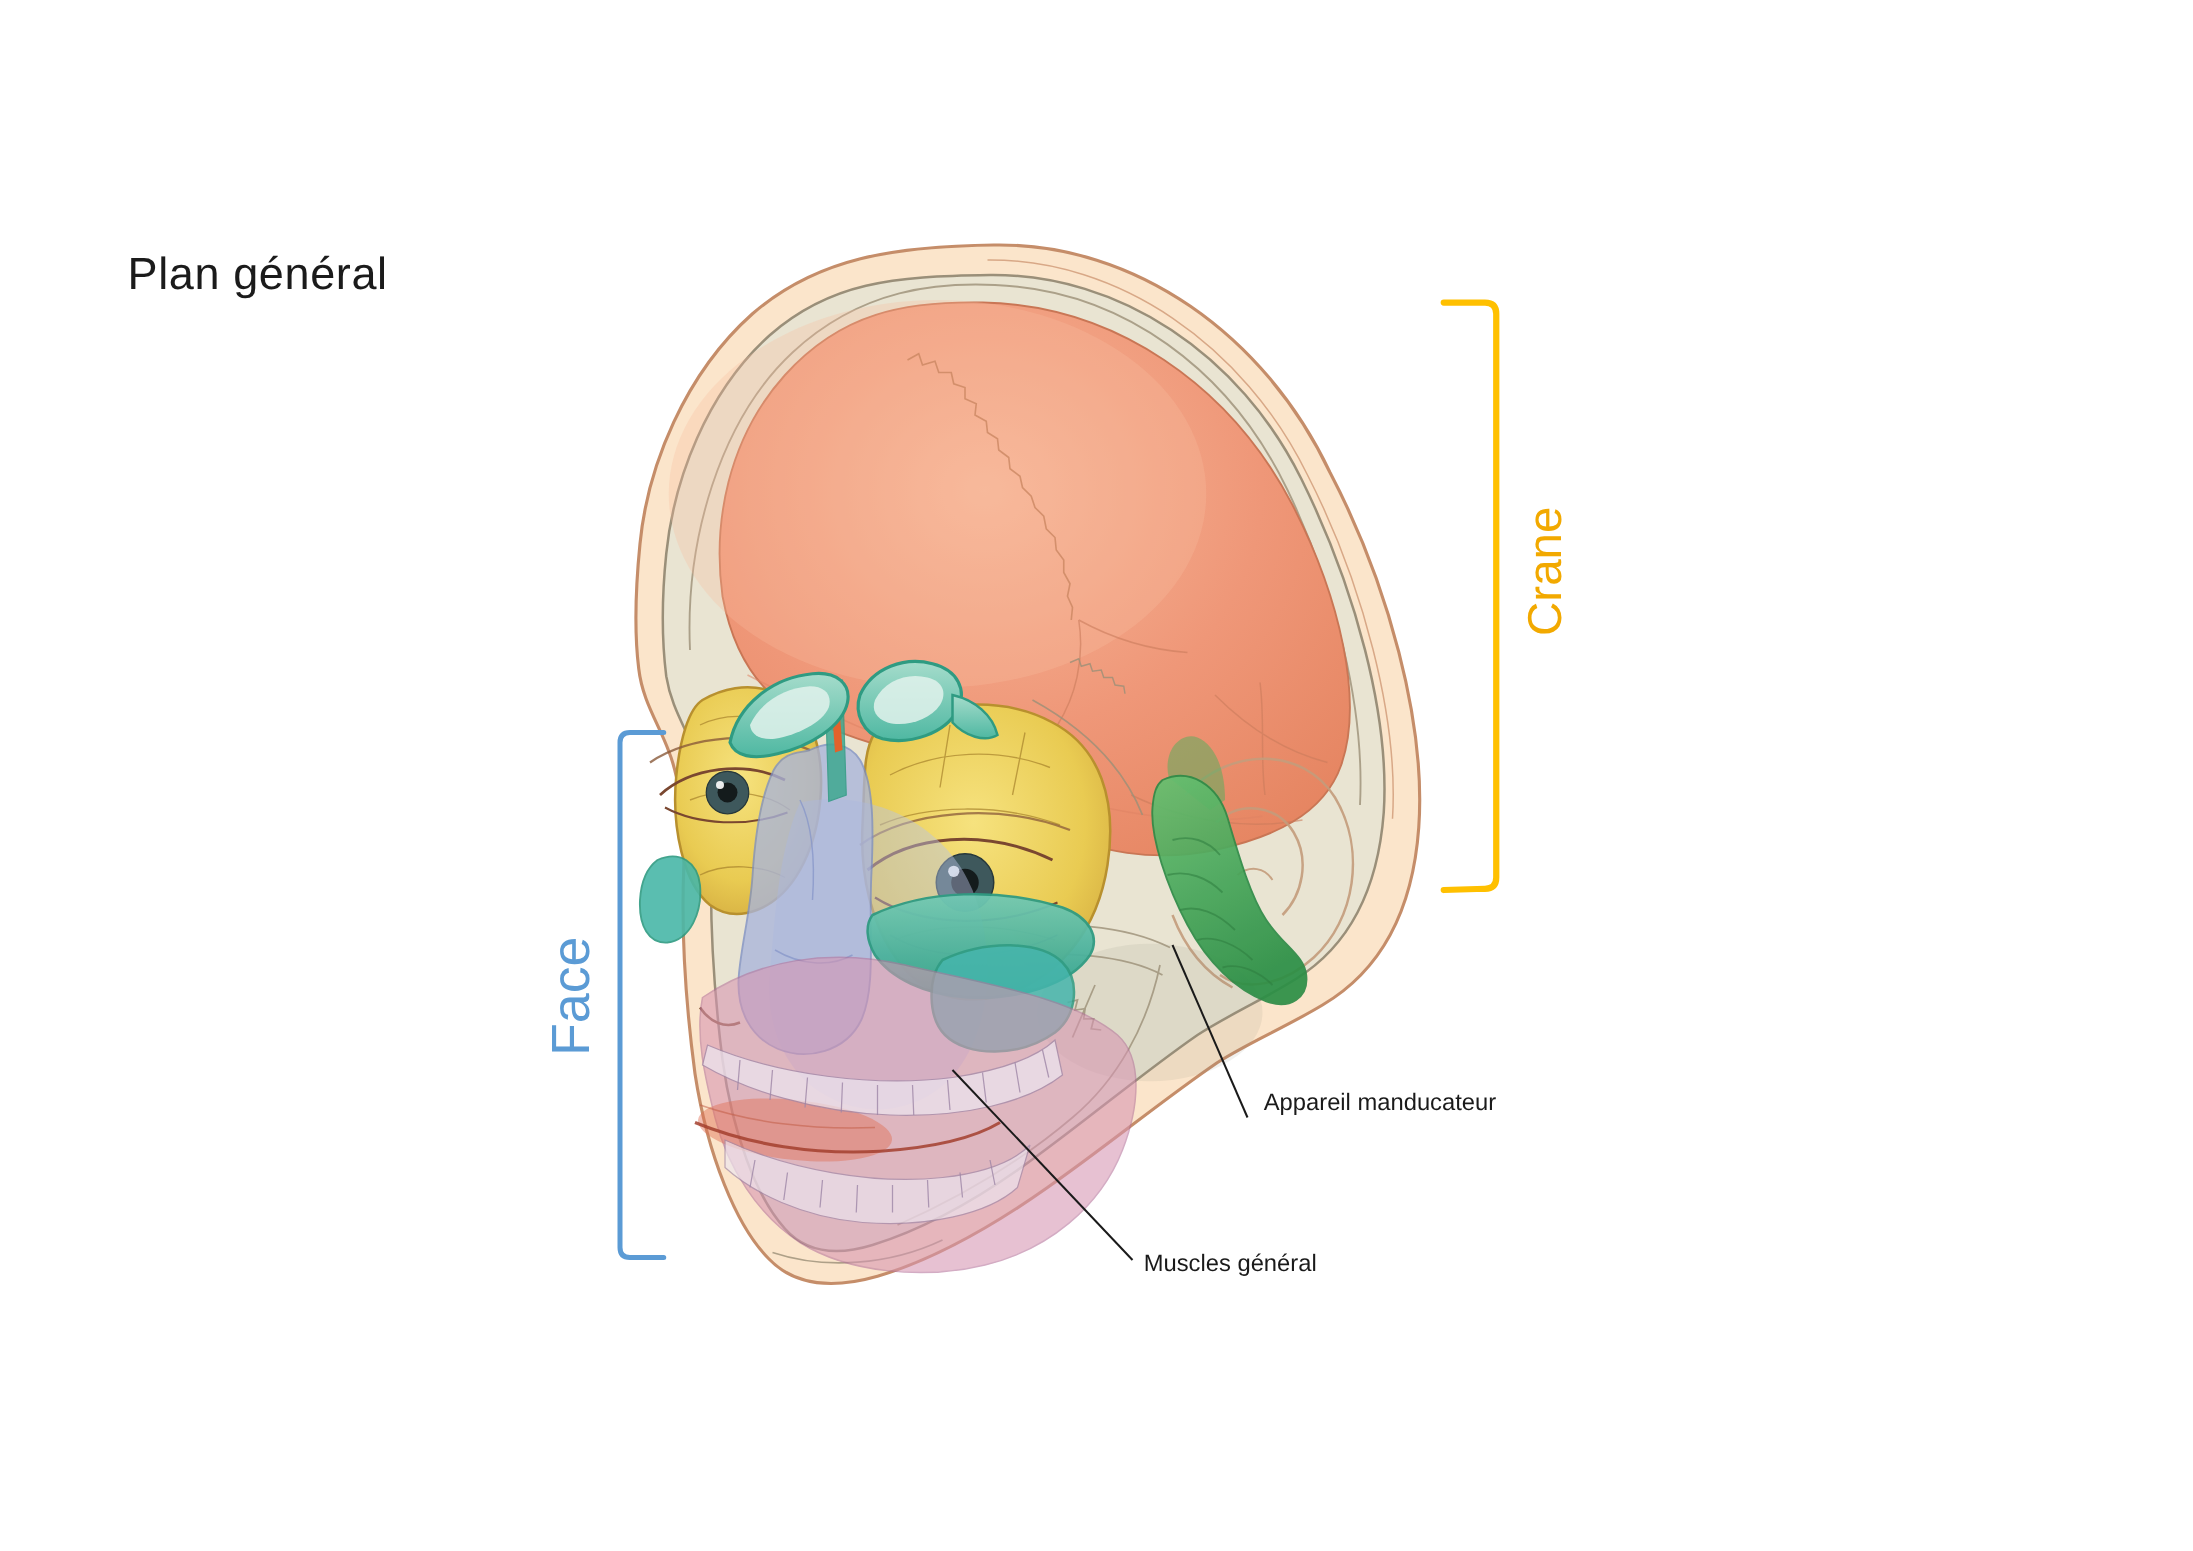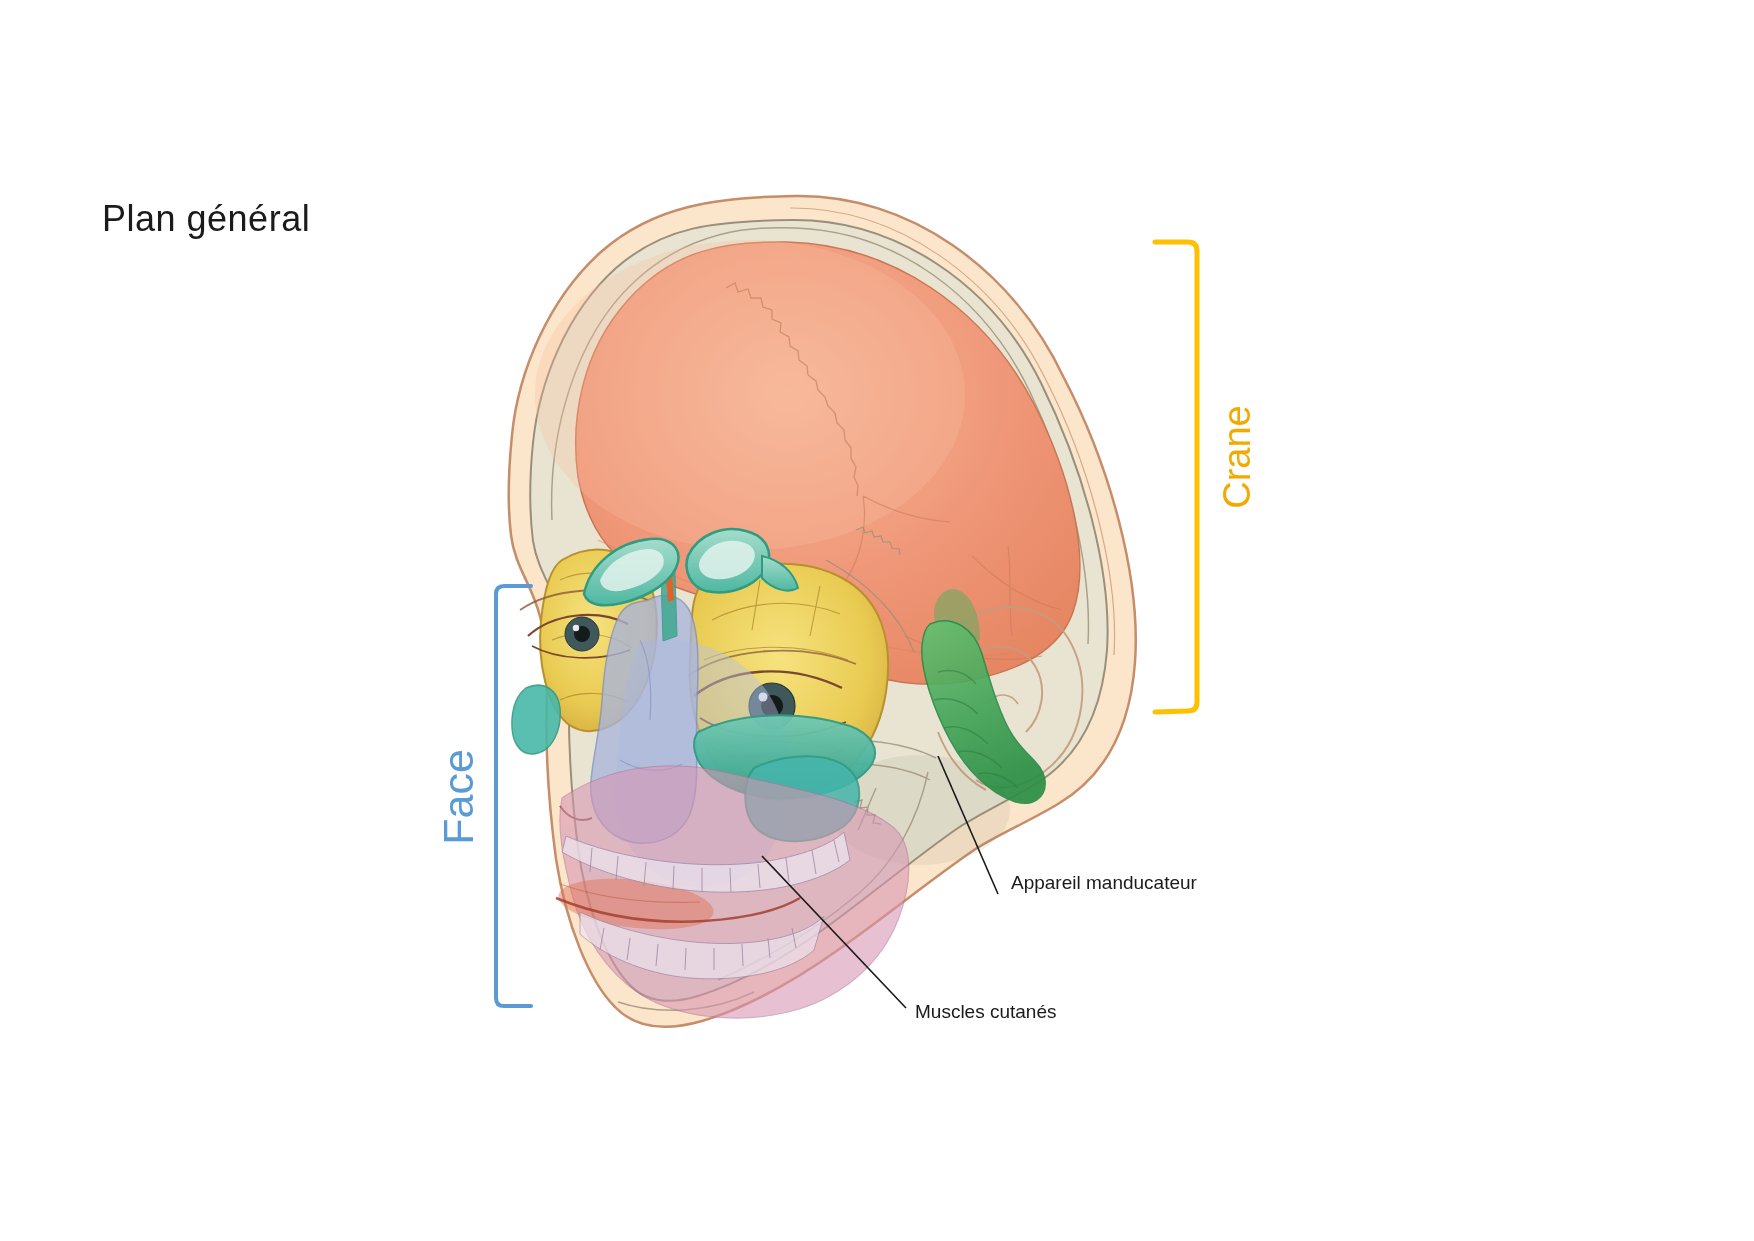--- a/index.html
+++ b/index.html
@@ -229,15 +229,15 @@
     <path fill="none" d="M 938,756 L 998,894" stroke="#1A1A1A" stroke-width="1.6"></path>
     <path fill="none" d="M 762,856 L 906,1008" stroke="#1A1A1A" stroke-width="1.6"></path>
 
     <path fill="none" d="M 1155,242 L 1188,242 Q 1197,242 1197,251 L 1197,702 Q 1197,711 1188,711 L 1155,712" stroke="#FFC000" stroke-width="5" stroke-linecap="round"></path>
     <path fill="none" d="M 531,586 L 504,586 Q 496,586 496,594 L 496,998 Q 496,1006 504,1006 L 531,1006" stroke="#5B9BD5" stroke-width="4" stroke-linecap="round"></path>
   </svg>
 
   <div class="label label-crane">Crane</div>
   <div class="label label-face">Face</div>
   <div class="label label-black label-appareil">Appareil manducateur</div>
-  <div class="label label-black label-muscles">Muscles cutanés</div>
+  <div class="label label-black label-muscles">Muscles général</div>
 
 </div>
 
 </body></html>

